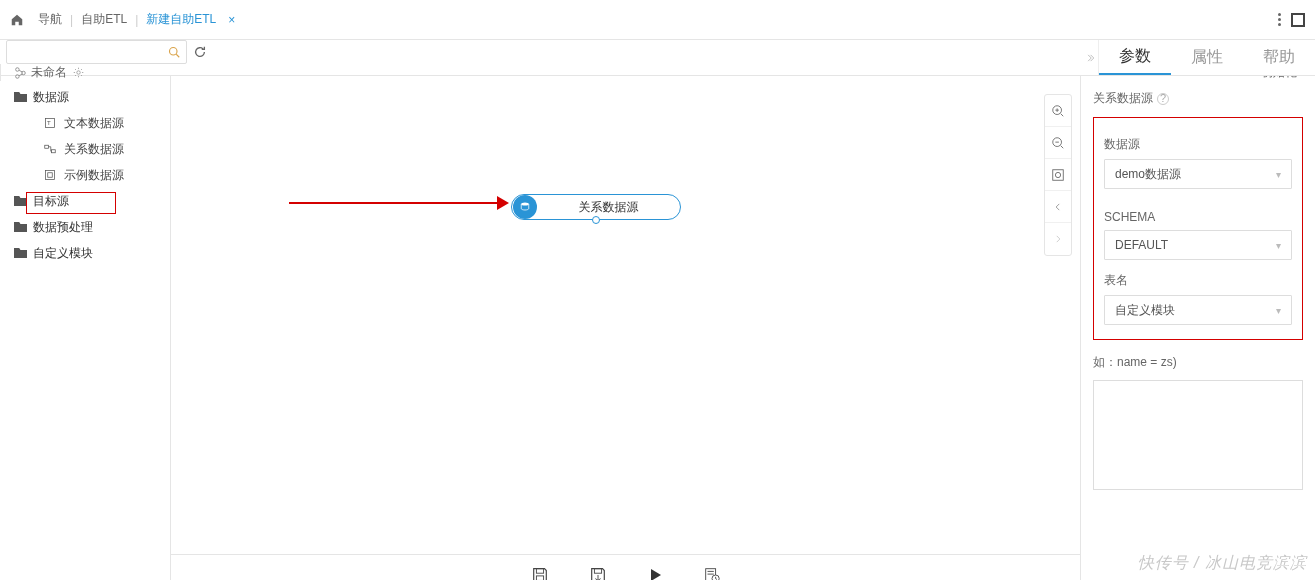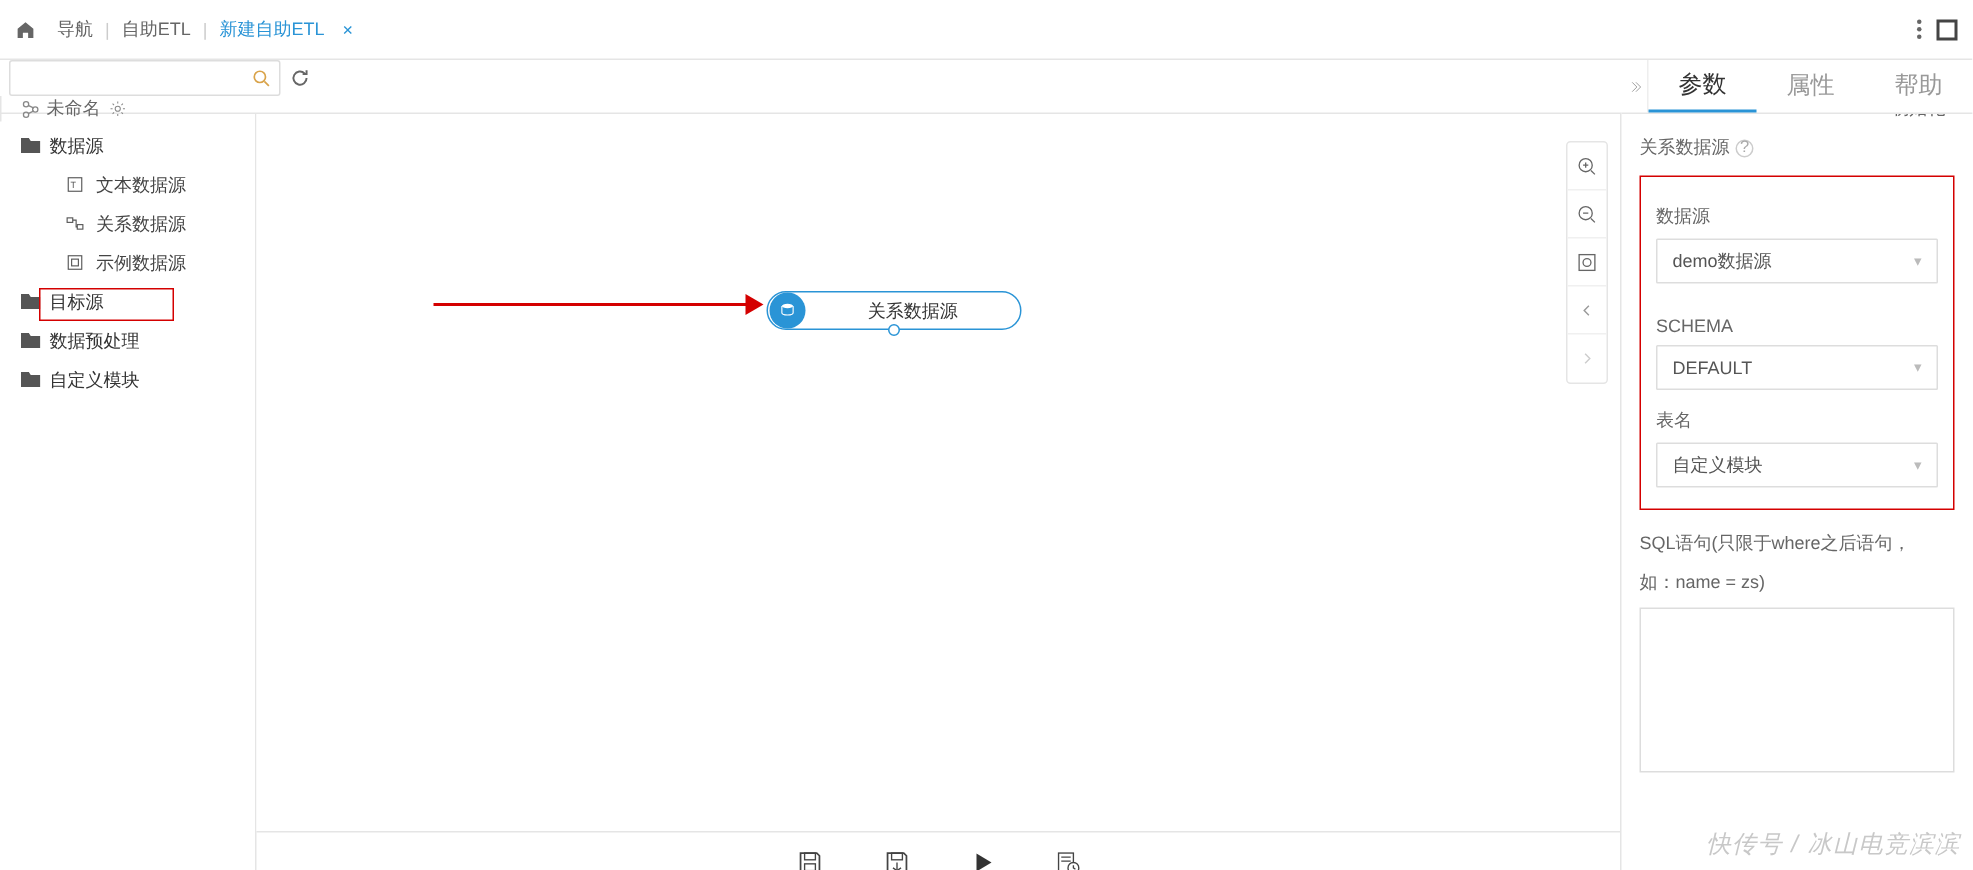--- a/index.html
+++ b/index.html
@@ -302,20 +302,19 @@
         <div class="select">
           <span>DEFAULT</span>
           <span class="chev">▾</span>
         </div>
         <div class="fld-label" style="margin-top:12px">表名</div>
         <div class="select">
           <span>自定义模块</span>
           <span class="chev">▾</span>
         </div>
       </div>
-      <div class="sql-label">SQL语句(只限于where之后语句，</div>
       <div class="sql-label">如：name = zs)</div>
       <textarea class="sql-text" style=""></textarea>
     </div>
   </div>
 </div>
 
 <div class="watermark">快传号 / 冰山电竞滨滨</div>
 
 </body></html>

